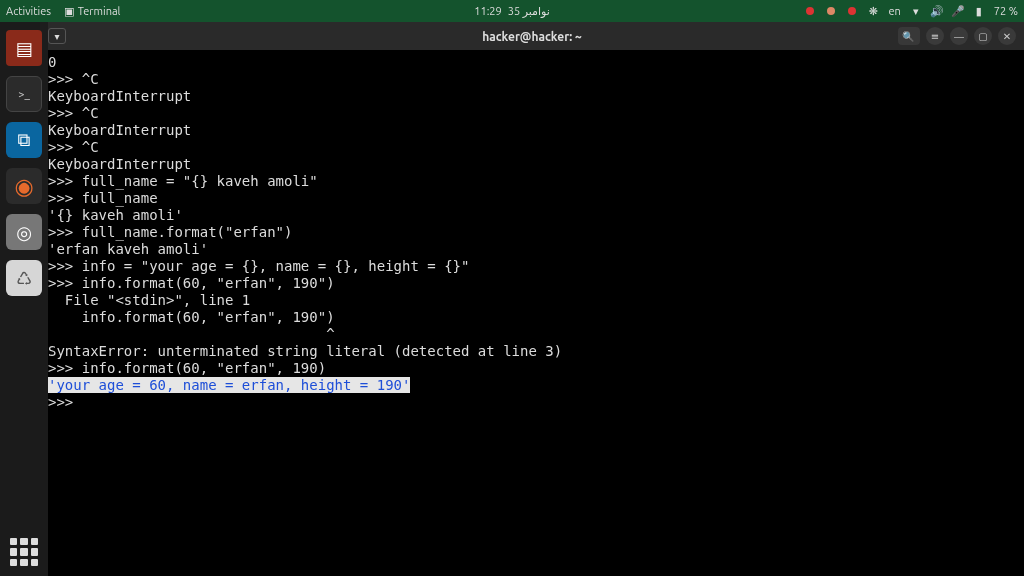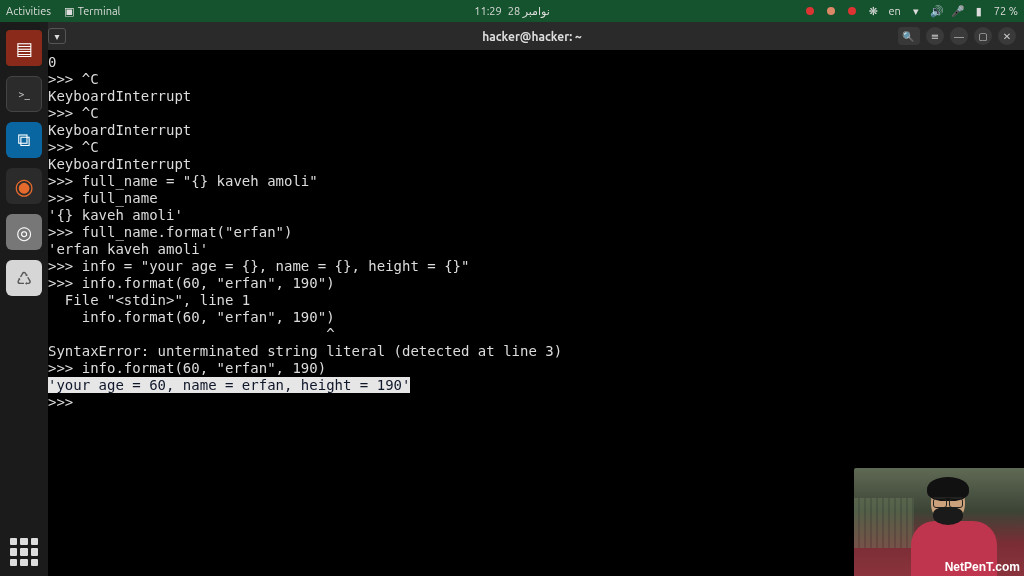--- a/index.html
+++ b/index.html
@@ -57,21 +57,21 @@
   .termbar .title { position:absolute; left:50%; transform:translateX(-50%); font-weight:700;}
   .termbar .winbtns { margin-left:auto; display:flex; gap:6px; align-items:center;}
   .winbtn { width:18px; height:18px; border-radius:50%; background:#3a3a3a; color:#ccc; display:flex; align-items:center; justify-content:center; font-size:10px;}
   .winbtn.search { border-radius:4px; background:#383838; width:22px;}
   .winbtn.close { background:#3a3a3a; }
   .termbody {
     flex:1; padding:4px 8px; font-family:"DejaVu Sans Mono","Ubuntu Mono",monospace;
     font-size:14px; line-height:17px; color:#dcdcdc; white-space:pre;
     overflow:hidden;
   }
-  .sel { background:#e6e6e6; color:#0f172a; }
+  .sel { background:#e6e6e6; color:#1d4ed8; }
 
   
   .cam {
     position:absolute; right:0; bottom:0; width:170px; height:108px;
     background:linear-gradient(180deg,#5f6a54 0%, #3c4436 40%, #7a2d35 70%, #8a333d 100%);
     border-top-left-radius:2px; overflow:hidden;
   }
   .cam .person {
     position:absolute; left:38%; top:12%; width:62px; height:86px;
   }
@@ -94,21 +94,21 @@
   <div class="topbar">
     <div class="left">
       <span>Activities</span>
       <span>
         <span class="top-icon">▣</span>
         <span>Terminal</span>
       </span>
     </div>
     <div class="center">
       <span>11:29</span>
-      <span>نوامبر 28</span>
+      <span>نوامبر 35</span>
     </div>
     <div class="right">
       <span class="top-icon">
           <span class="status-dot-red"></span>
         </span>
       <span class="top-icon">
           <span class="status-dot-orange"></span>
         </span>
       <span class="top-icon">
           <span class="status-dot-red"></span>
@@ -193,25 +193,14 @@
 <span>&gt;&gt;&gt; info.format(60, "erfan", 190")</span>
 <span>  File "&lt;stdin&gt;", line 1</span>
 <span>    info.format(60, "erfan", 190")</span>
 <span>                                 ^</span>
 <span>SyntaxError: unterminated string literal (detected at line 3)</span>
 <span>&gt;&gt;&gt; info.format(60, "erfan", 190)</span>
 <span class="sel">'your age = 60, name = erfan, height = 190'</span>
 <span>&gt;&gt;&gt; </span></div>
   </div>
 
-  <div class="cam">
-    <div class="bg-shelf"></div>
-    <div class="person">
-      <div class="body"></div>
-      <div class="head"></div>
-      <div class="hair"></div>
-      <div class="glasses"></div>
-      <div class="beard"></div>
-    </div>
-    <div class="logo">NetPenT.com</div>
-  </div>
 
 </div>
 
 </body></html>

